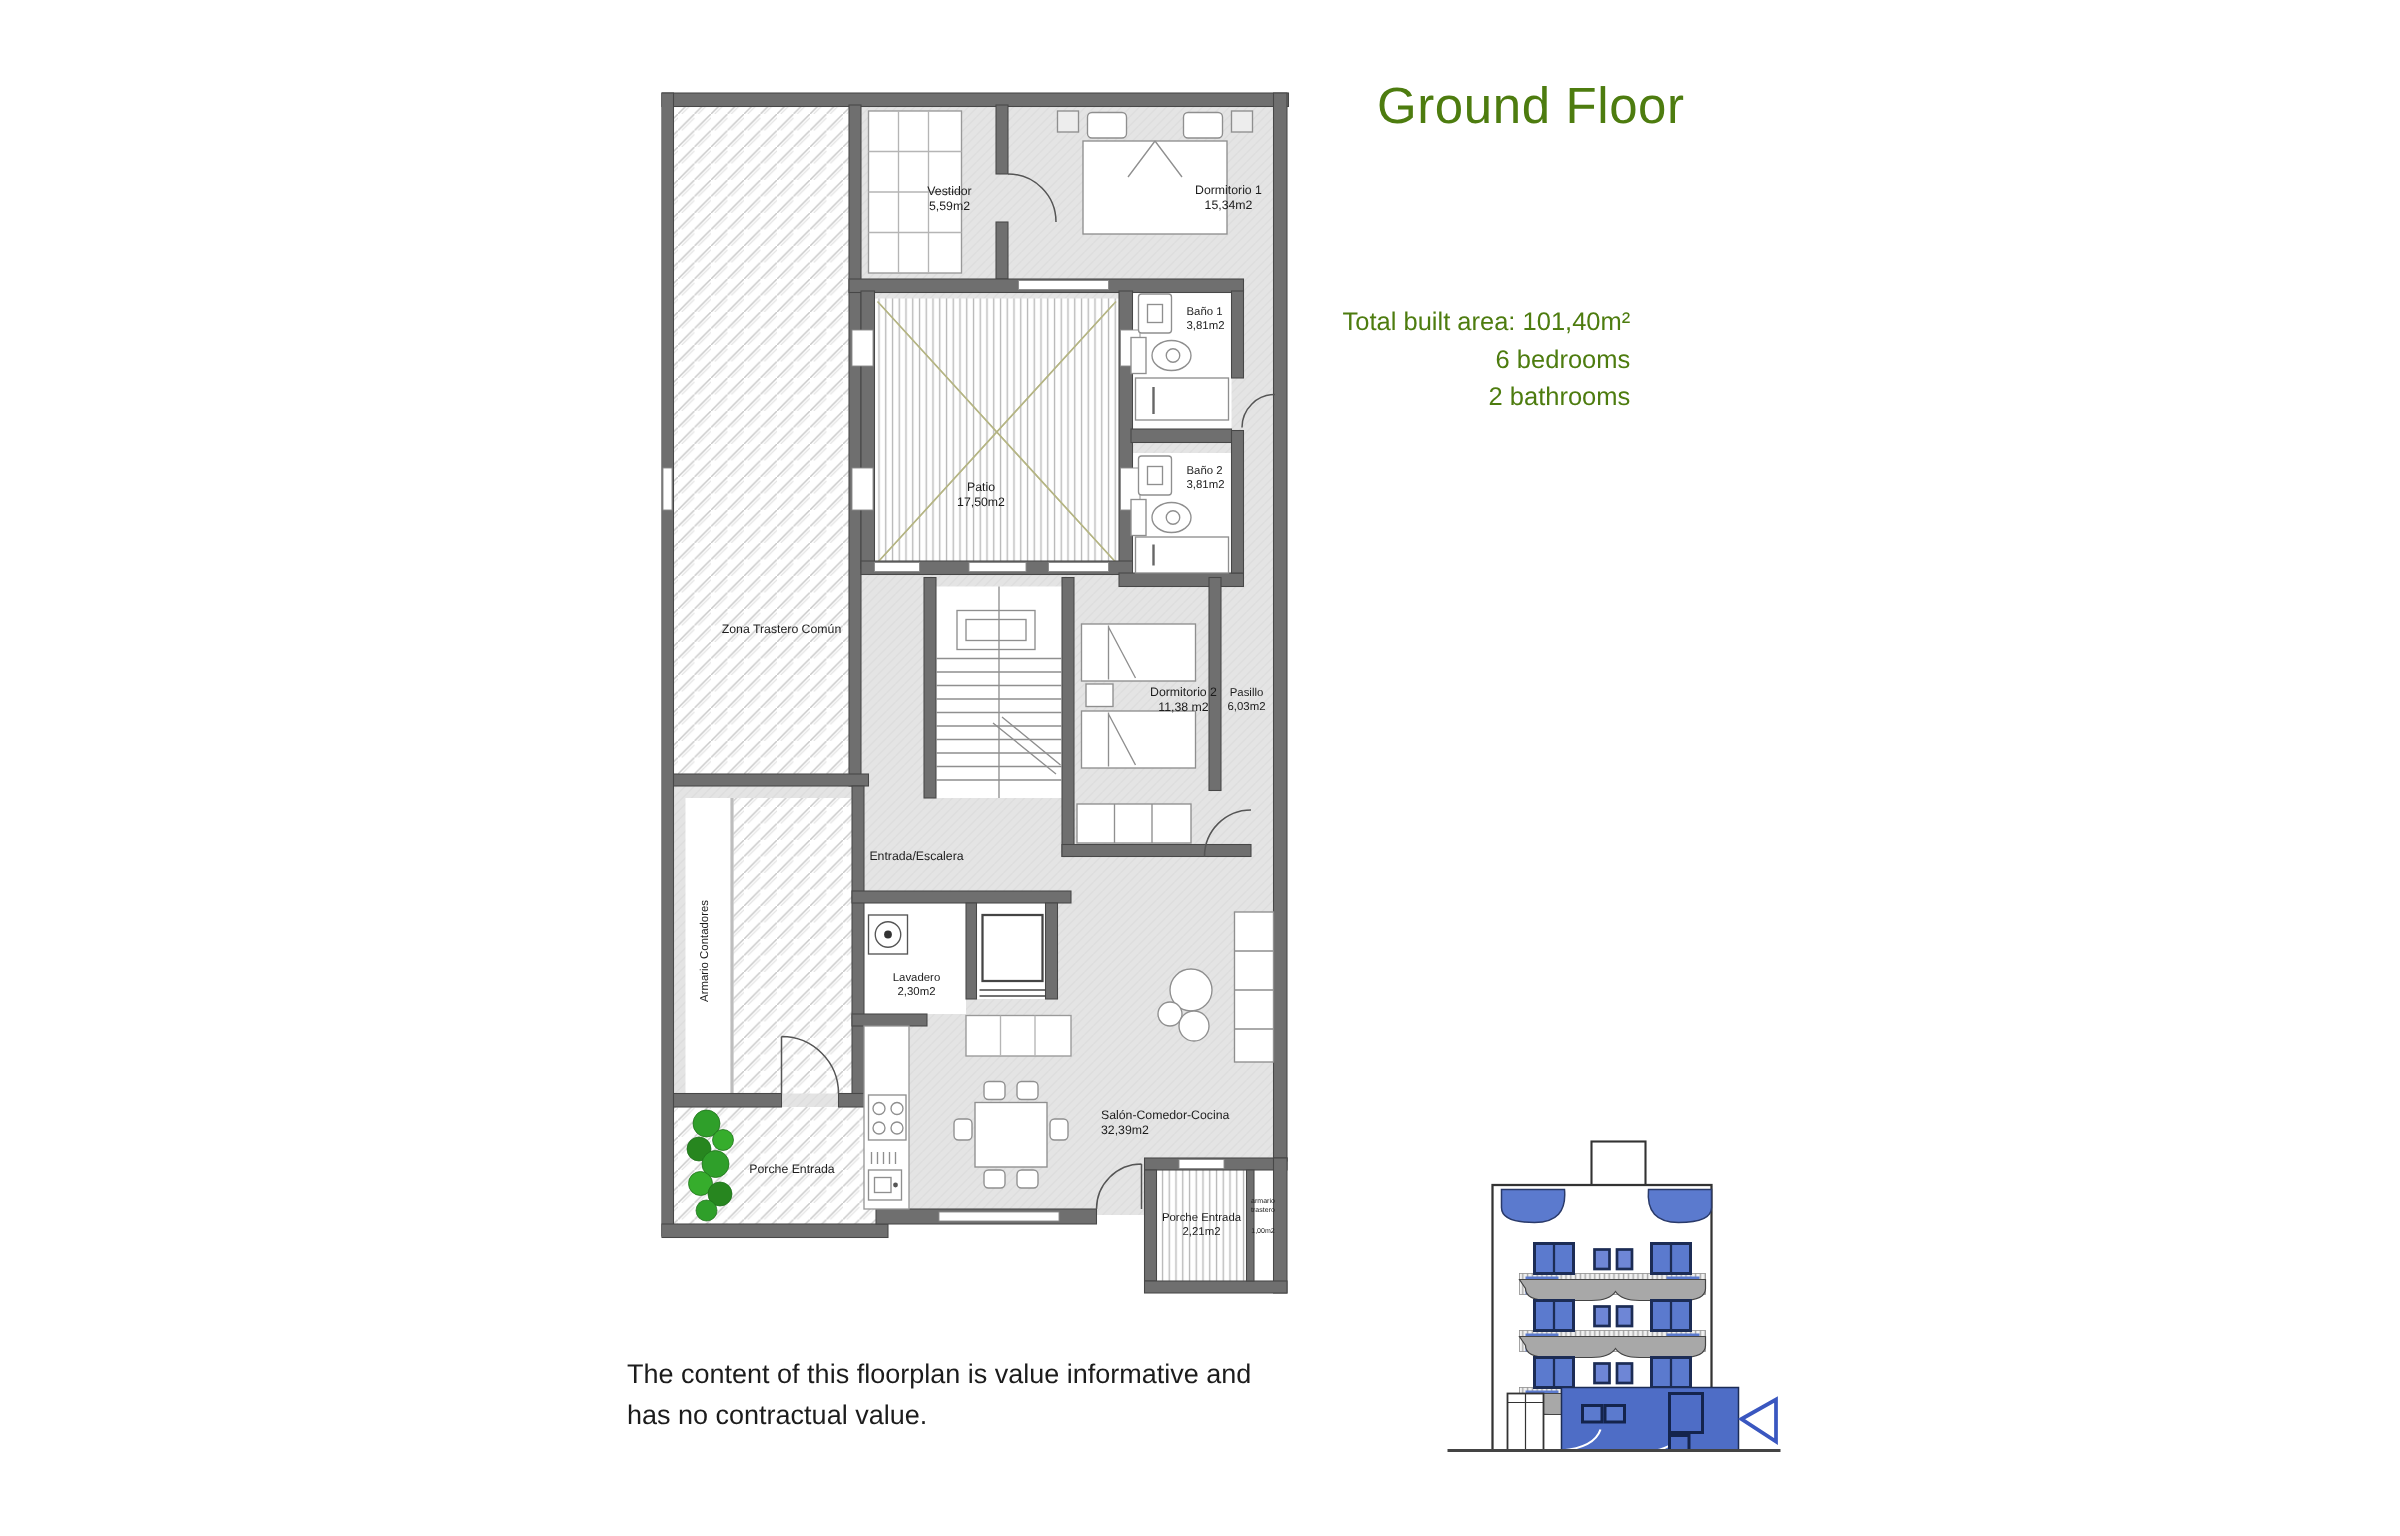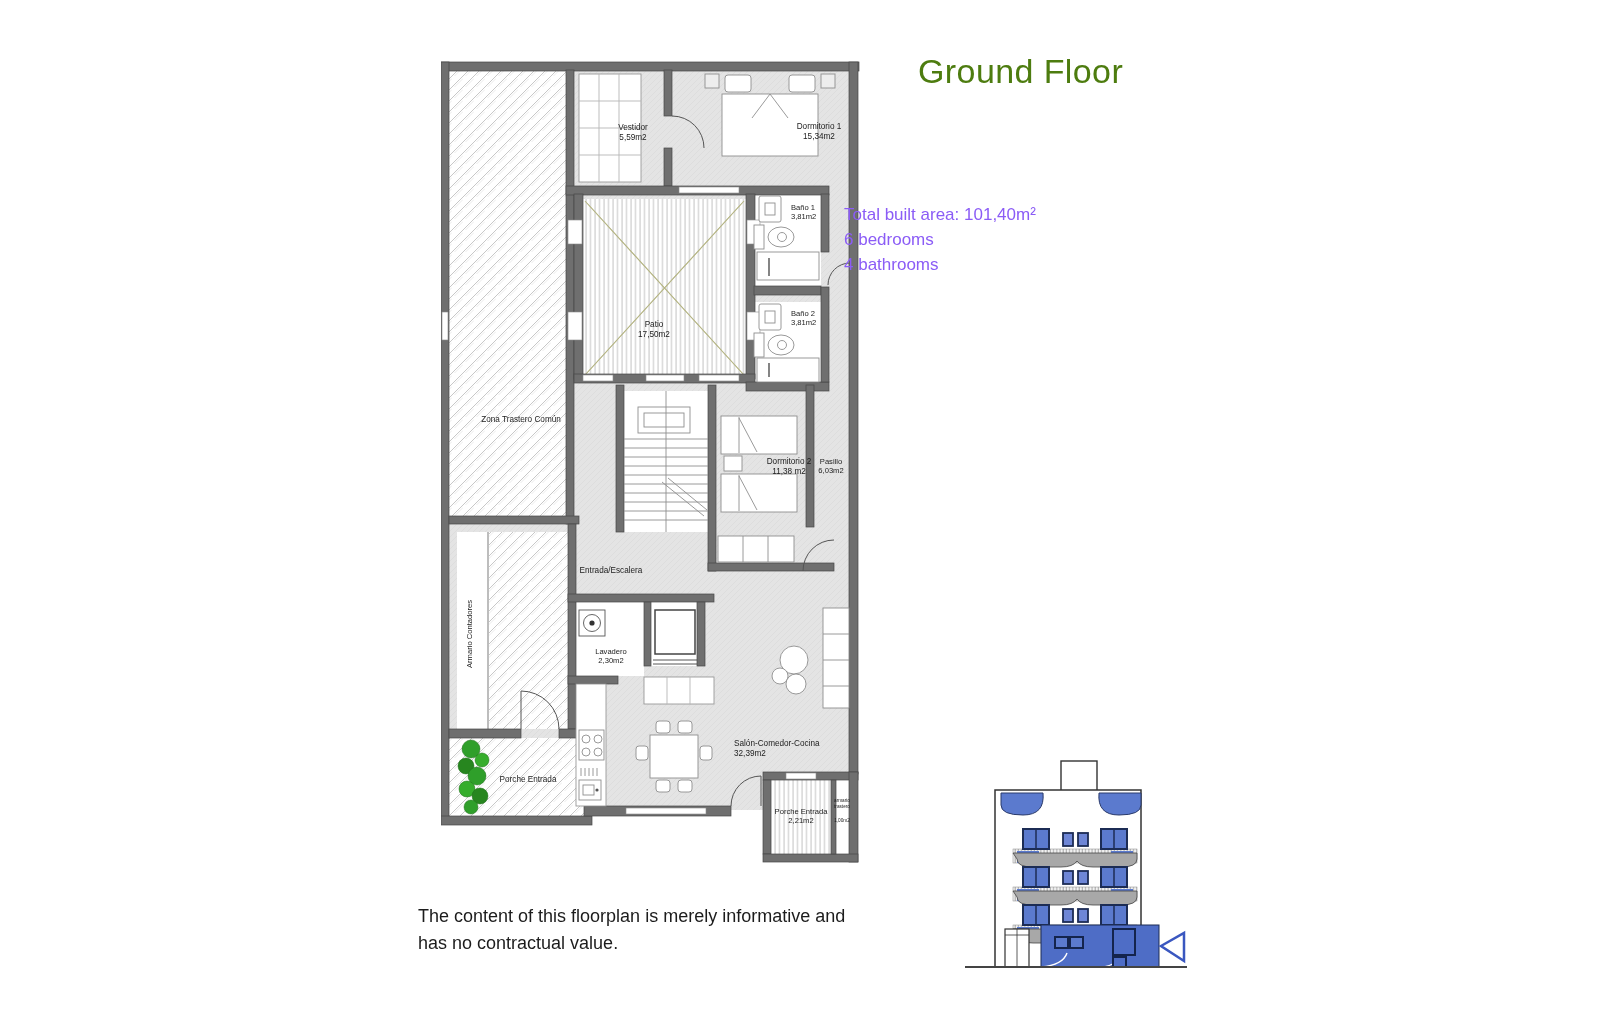--- a/index.html
+++ b/index.html
@@ -1,21 +1,21 @@
 <!DOCTYPE html>
 <html><head>
 <meta charset="utf-8">
 <style>
   html,body{margin:0;padding:0;background:#fff;}
   #app{position:relative;width:1600px;height:1024px;background:#ffffff;overflow:hidden;
        font-family:"Liberation Sans",sans-serif;color:#1d1d1d;}
   .abs{position:absolute;}
   .title{left:895px;top:52px;font-size:34px;line-height:38px;font-weight:500;
          letter-spacing:.4px;color:#4d7c0f;margin-left:23px;}
-  .stats{left:844px;top:202px;font-size:17px;line-height:25px;color:#8b5cf6;}
+  .stats{left:895px;top:202px;font-size:17px;line-height:25px;color:#4d7c0f;text-align:right;}
   .disclaimer{left:418px;top:903px;font-size:18px;line-height:27px;color:#1c1c1c;}
   svg text{font-family:"Liberation Sans",sans-serif;fill:#1c1c1c;}
   .roomlbl{font-size:8.2px;}
   .roomlbl-s{font-size:7.6px;}
   .roomlbl-xs{font-size:4.7px;}
 </style>
 </head>
 <body>
 
 <div id="app">
@@ -294,25 +294,25 @@
     </g>
   </svg>
 
   <div class="abs title">
     <div>Ground Floor</div>
   </div>
 
   <div class="abs stats">
     <div>Total built area: 101,40m²</div>
     <div>6 bedrooms</div>
-    <div>4 bathrooms</div>
+    <div>2 bathrooms</div>
   </div>
 
   <div class="abs disclaimer">
-    <div>The content of this floorplan is merely informative and</div>
+    <div>The content of this floorplan is value informative and</div>
     <div>has no contractual value.</div>
   </div>
 
   <svg class="abs" style="left:963px;top:737px;" width="228" height="238" viewBox="0 0 228 238">
     <defs>
       <pattern id="pRail" width="3.2" height="14" patternUnits="userSpaceOnUse">
         <rect width="3.2" height="14" fill="#f2f2f2"></rect>
         <line x1="1" y1="0" x2="1" y2="14" stroke="#a9a9a9" stroke-width="1"></line>
       </pattern>
     </defs>

